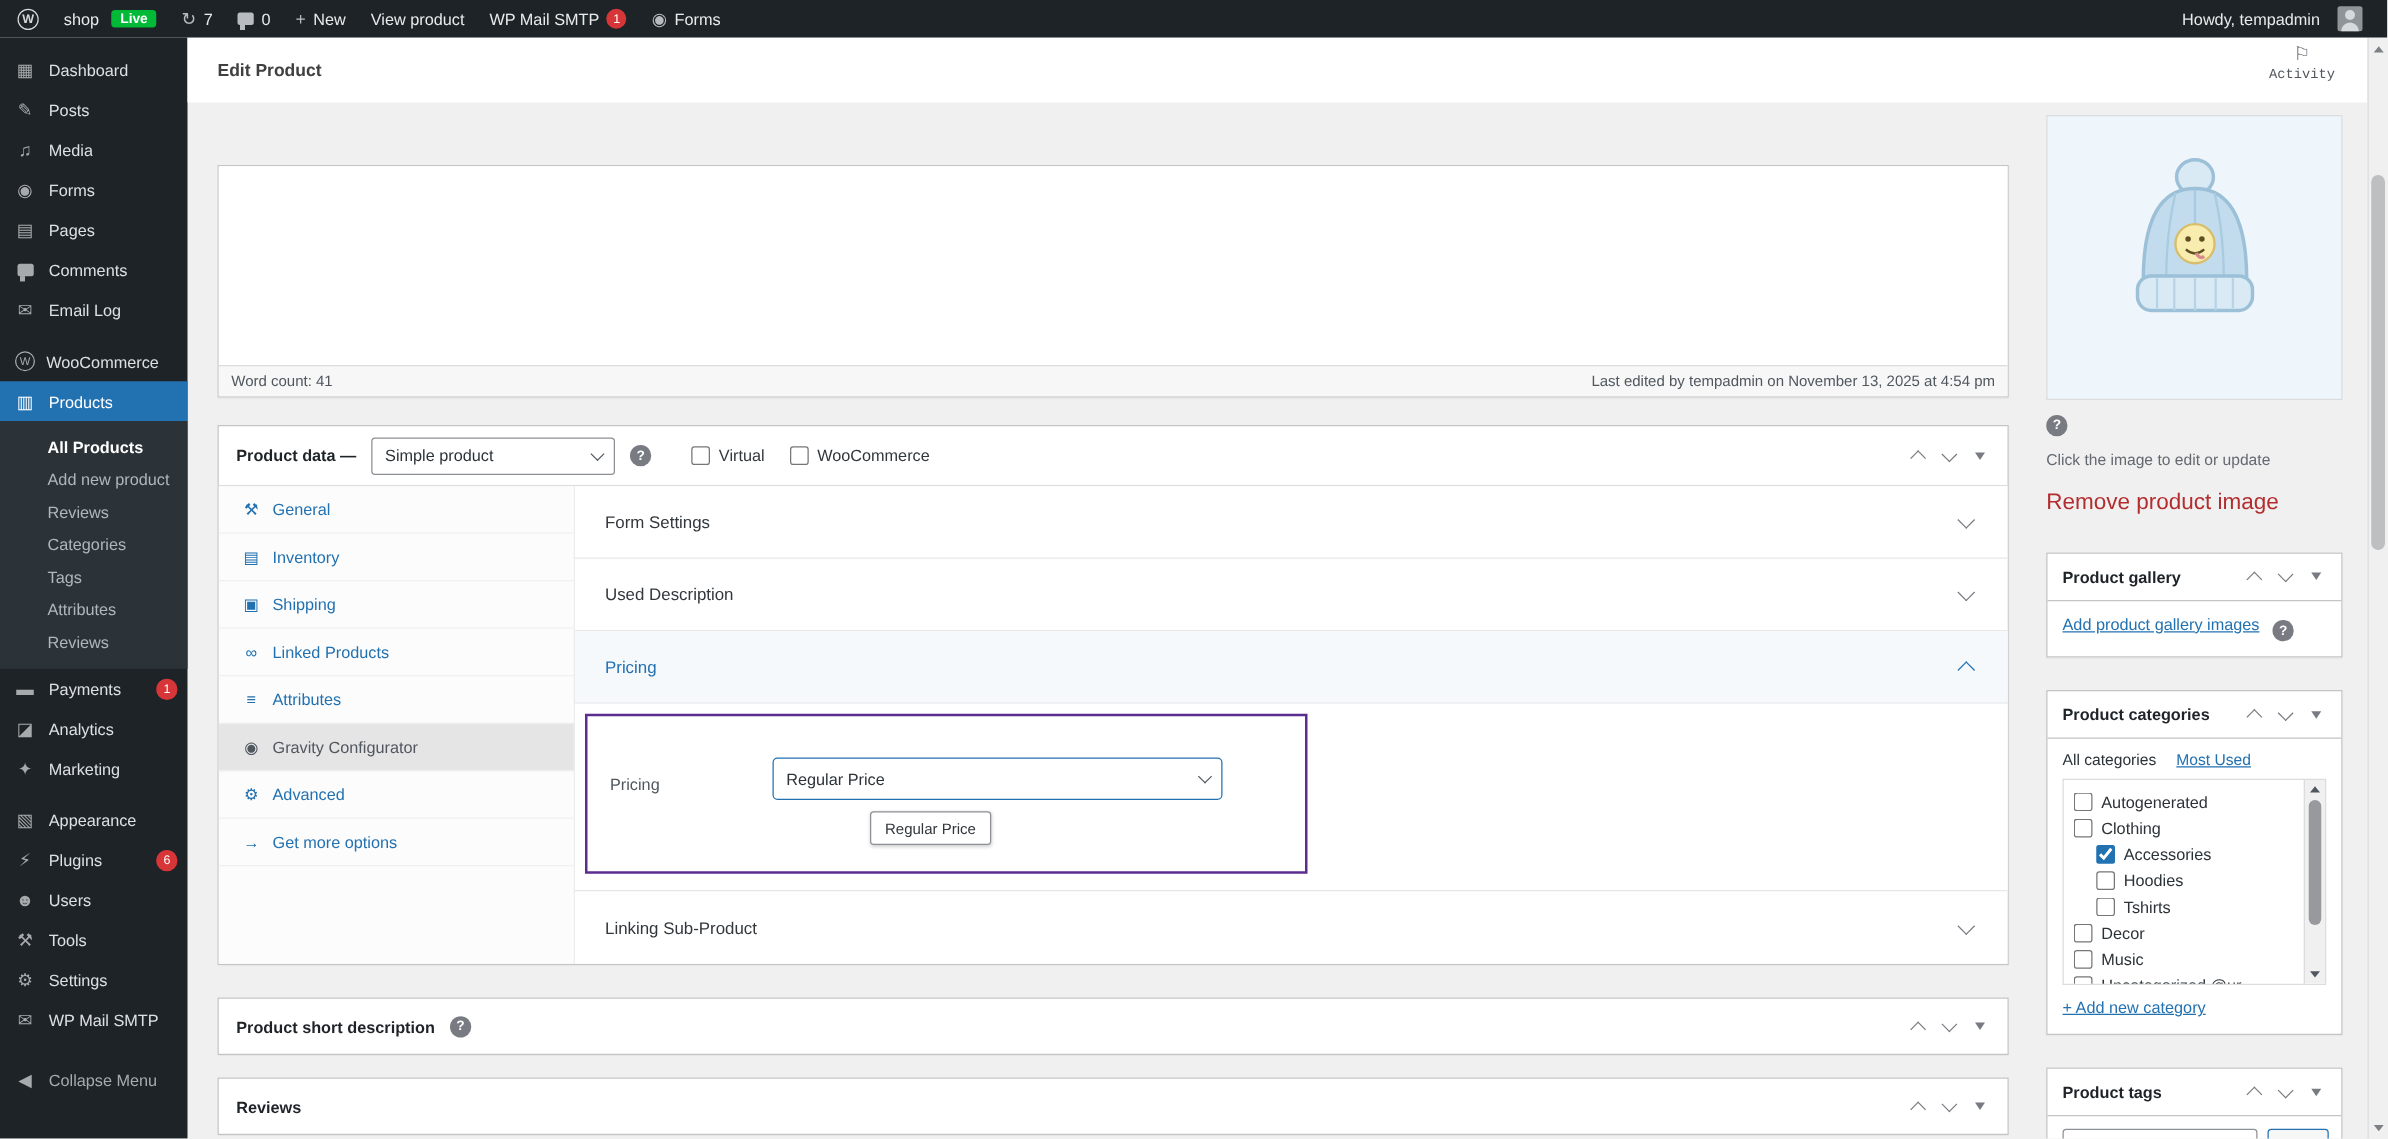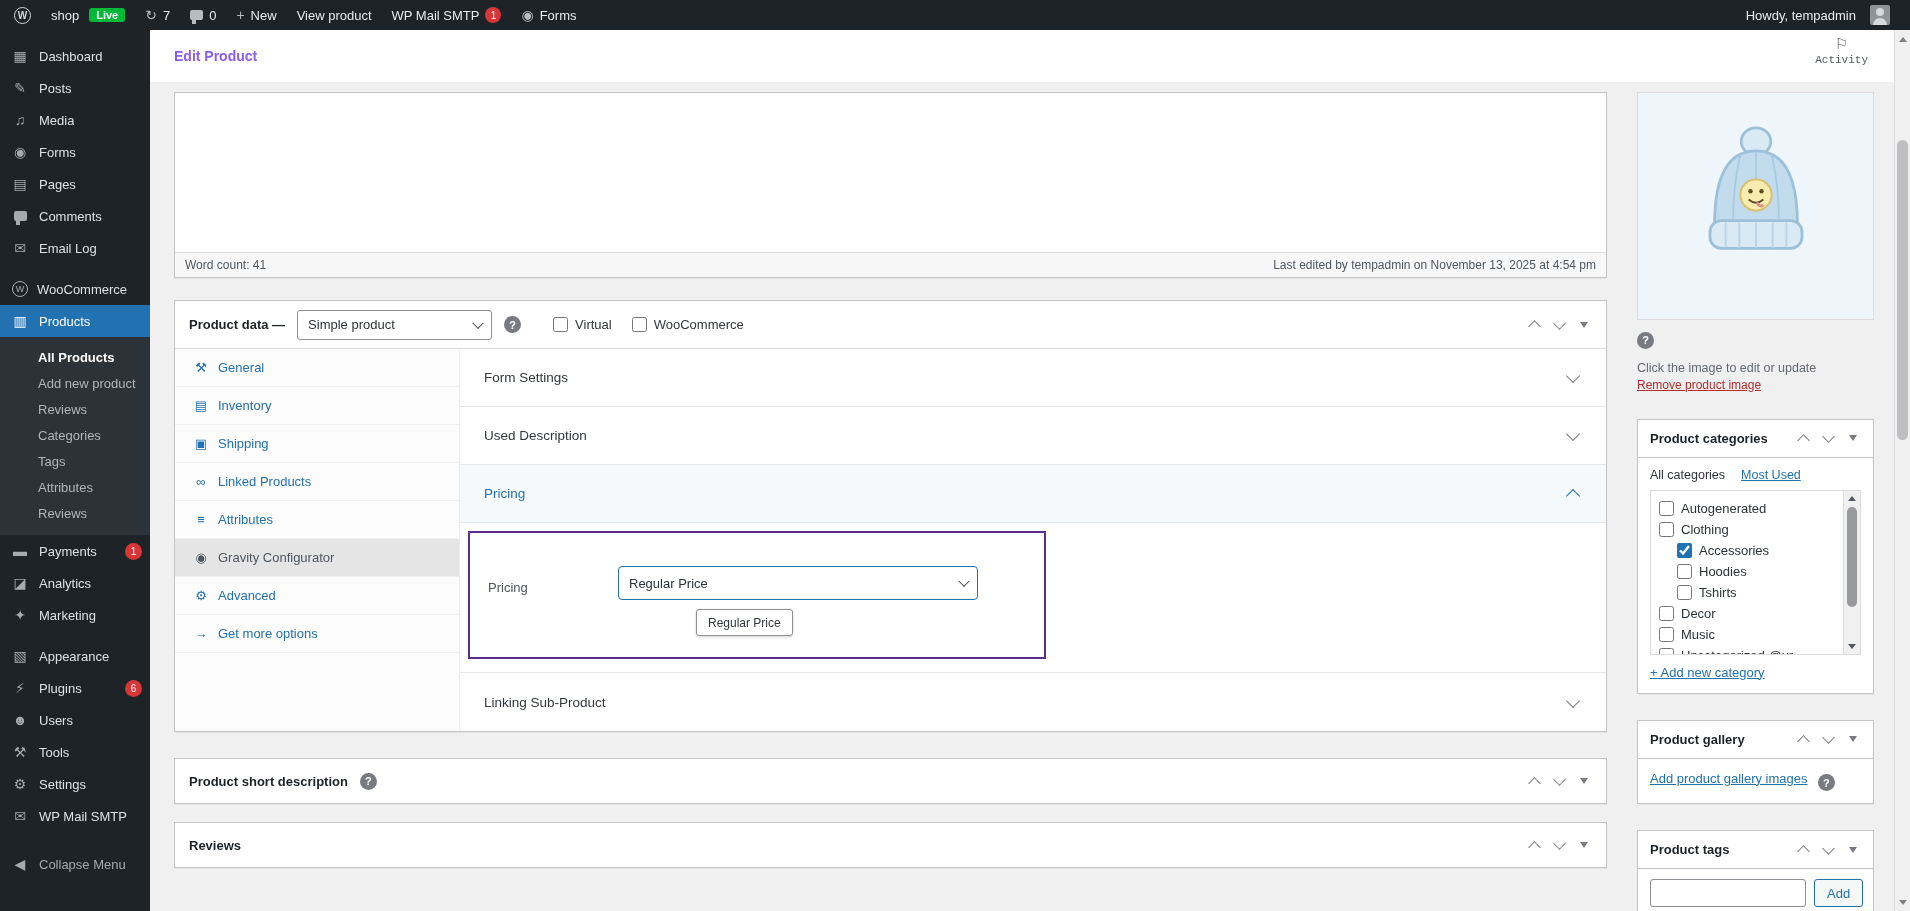--- a/index.html
+++ b/index.html
@@ -43,30 +43,30 @@
   .mlabel { overflow:hidden; text-overflow:ellipsis; white-space:nowrap; }
   .mbadge { margin-left:auto; background:#d63638; color:#fff; font-size:10px; min-width:17px; height:17px;
             border-radius:9px; display:flex; align-items:center; justify-content:center; padding:0 5px; }
   .submenu { background:#2c3338; padding:7px 0 9px; }
   .submenu-item { height:26px; display:flex; align-items:center; padding-left:38px; color:#b1b6bb; font-size:13px; cursor:pointer; }
   .submenu-item.current { color:#fff; font-weight:700; }
 
   
   .content { margin-left:150px; margin-right:16px; position:relative; min-height:881px; }
   .topbar { height:52px; background:#fff; display:flex; align-items:center; padding-left:24px; position:relative; }
-  .page-title { font-size:14px; font-weight:700; color:#8b5cf6; }
+  .page-title { font-size:14px; font-weight:700; color:#404040; }
   .activity { position:absolute; right:26px; top:6px; display:flex; flex-direction:column; align-items:center; gap:1px; color:#50575e; cursor:pointer; }
   .activity .flag { font-size:15px; color:#646970; line-height:1.1; }
   .activity .alabel { font-size:11px;font-family:Liberation Mono, monospace; }
 
   .workspace { display:flex; gap:30px; padding:10px 20px 0 24px; align-items:flex-start; }
   .col-main { flex:1; min-width:0; }
   .col-side { width:237px; flex:none; }
 
-  .postbox { background:#fff; border:1px solid #c3c4c7; box-shadow:0 1px 1px rgba(0,0,0,.04); }
+  .postbox { background:#fff; border:1px solid #c3c4c7; box-shadow:0 1px 1px rgba(0,0,0,.04);margin-top:40px; }
 
   
   .editor-panel { height:186px; display:flex; flex-direction:column; }
   .editor-canvas { flex:1; background:#fff; }
   .editor-status { height:25px; border-top:1px solid #dcdcde; background:#f7f7f7; display:flex; align-items:center;
                    justify-content:space-between; padding:0 10px; font-size:12px; color:#50575e; }
 
   
   .pd { margin-top:22px; }
   .pd-header { display:flex; align-items:center; gap:12px; height:48px; padding:0 14px; border-bottom:1px solid #dcdcde; }
@@ -112,21 +112,21 @@
 
   .simple-panel { margin-top:26px; }
   .simple-panel .pd-header { border-bottom:none; height:44px; }
   .reviews-panel { margin-top:18px; }
 
   
   .img-card { border:1px solid #dcdcde; background:#eef5fb; height:228px; display:flex; align-items:center;
               justify-content:center; cursor:pointer; }
   .help-row { margin-top:10px; }
   .img-hint { margin-top:12px; font-size:12.5px; color:#646970; }
-  .img-remove { display:inline-block; font-size:12px; color:#b32d2e; text-decoration:underline; }
+  .img-remove { display:inline-block; margin-top:16px; font-size:18px; color:#b32d2e; }
 
   .side-panel { margin-top:30px; background:#fff; border:1px solid #c3c4c7; box-shadow:0 1px 1px rgba(0,0,0,.04); }
   .side-panel + .side-panel, .cats-panel, .tags-panel { margin-top:26px; }
   .side-header { display:flex; align-items:center; height:38px; padding:0 12px; border-bottom:1px solid #c3c4c7; }
   .side-title { font-size:13px; font-weight:700; color:#1d2327; }
   .side-body { padding:10px 12px 12px; }
   .blue-link { color:#2271b1; text-decoration:underline; font-size:13px; }
 
   .cat-tabs { font-size:12.5px; display:flex; gap:16px; padding:0 0 8px; align-items:center; }
   .cat-tab-active { color:#2c3338; cursor:pointer; }
@@ -449,20 +449,36 @@
             <path d="M42 118 L42 144 M57 118 L57 146 M75 118 L75 146 M93 118 L93 146 M108 118 L108 144" stroke="#b7d4e6" stroke-width="2"></path>
           </svg>
         </div>
         <div class="help-row">
           <span class="help">?</span>
         </div>
         <div class="img-hint">Click the image to edit or update</div>
         <a class="img-remove">Remove product image</a>
 
         
+        <div class="side-panel">
+          <div class="side-header">
+            <span class="side-title">Product gallery</span>
+            <span class="panel-ctrls">
+              <span class="chev up"></span>
+              <span class="chev down"></span>
+              <span class="tri"></span>
+            </span>
+          </div>
+          <div class="side-body">
+            <a class="blue-link">Add product gallery images</a>
+            <span class="help" style="margin-left:6px; vertical-align:-4px;">?</span>
+          </div>
+        </div>
+
+        
         <div class="side-panel cats-panel">
           <div class="side-header">
             <span class="side-title">Product categories</span>
             <span class="panel-ctrls">
               <span class="chev up"></span>
               <span class="chev down"></span>
               <span class="tri"></span>
             </span>
           </div>
           <div class="side-body">
@@ -509,36 +525,20 @@
                 <span class="sarrow top">
                     <span class="tri-up"></span>
                   </span>
                 <span class="cat-thumb"></span>
                 <span class="sarrow bottom">
                     <span class="tri-dn"></span>
                   </span>
               </div>
             </div>
             <a class="blue-link add-cat">+ Add new category</a>
-          </div>
-        </div>
-
-        
-        <div class="side-panel">
-          <div class="side-header">
-            <span class="side-title">Product gallery</span>
-            <span class="panel-ctrls">
-              <span class="chev up"></span>
-              <span class="chev down"></span>
-              <span class="tri"></span>
-            </span>
-          </div>
-          <div class="side-body">
-            <a class="blue-link">Add product gallery images</a>
-            <span class="help" style="margin-left:6px; vertical-align:-4px;">?</span>
           </div>
         </div>
 
         
         <div class="side-panel tags-panel">
           <div class="side-header">
             <span class="side-title">Product tags</span>
             <span class="panel-ctrls">
               <span class="chev up"></span>
               <span class="chev down"></span>

